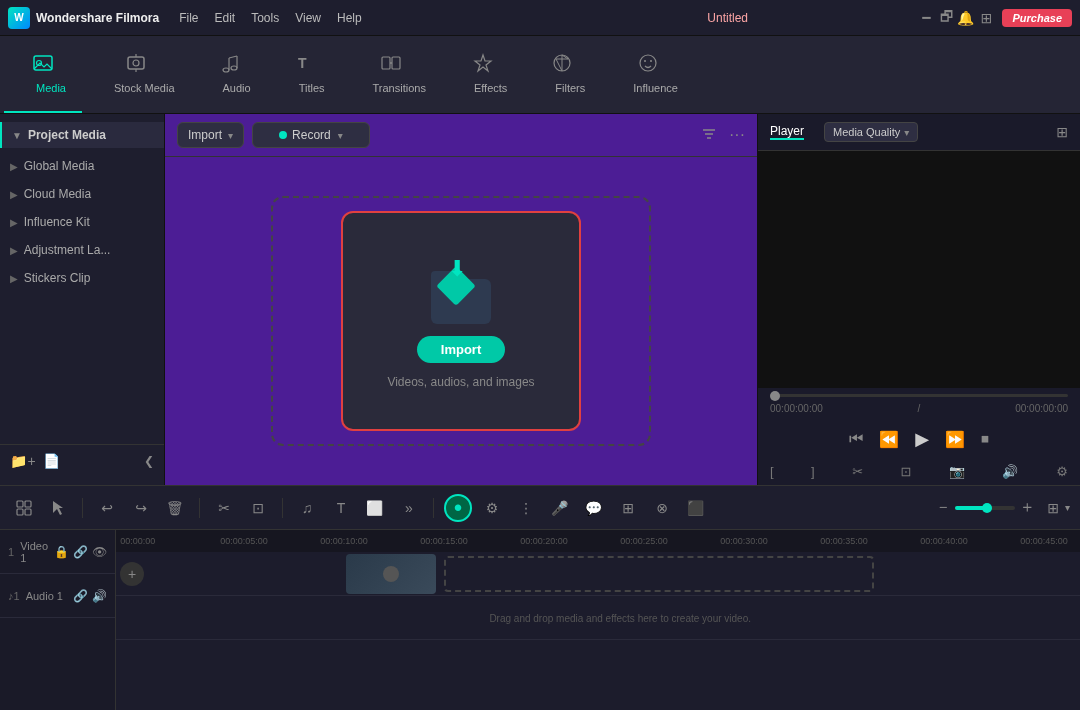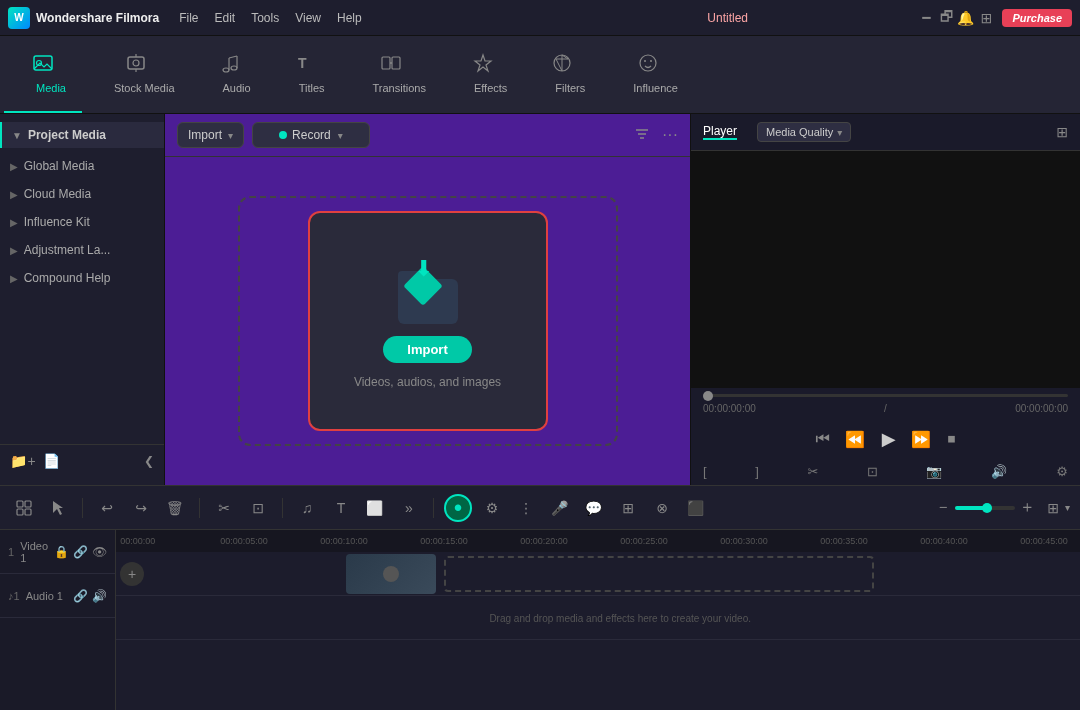--- a/index.html
+++ b/index.html
@@ -51,21 +51,21 @@
     #dropzone { flex: 1; display: flex; align-items: center; justify-content: center; padding: 20px; }
     .dashed-area { border: 2px dashed #444; border-radius: 12px; width: 380px; height: 250px; display: flex; align-items: center; justify-content: center; }
     .import-box { border: 2px solid #e04040; border-radius: 12px; width: 240px; height: 220px; display: flex; flex-direction: column; align-items: center; justify-content: center; gap: 12px; background: #2a2a3a; padding: 20px; }
     .import-icon { position: relative; width: 70px; height: 70px; }
     .folder-shape { width: 60px; height: 45px; background: #2e3a50; border-radius: 0 6px 6px 6px; position: absolute; bottom: 0; left: 5px; }
     .folder-shape::before { content: ''; position: absolute; top: -8px; left: 0; width: 25px; height: 10px; background: #2e3a50; border-radius: 4px 4px 0 0; }
     .import-green-btn { background: #00c9a7; color: #fff; border: none; border-radius: 18px; padding: 6px 24px; font-size: 13px; font-weight: 600; cursor: pointer; }
     .import-hint { color: #888; font-size: 12px; text-align: center; }
 
     
-    #player { width: 390px; background: #1a1a2a; border-left: 1px solid #111; display: flex; flex-direction: column; flex-shrink: 0; }
+    #player { width: 323px; background: #1a1a2a; border-left: 1px solid #111; display: flex; flex-direction: column; flex-shrink: 0; }
     #player-header { display: flex; align-items: center; padding: 8px 12px; border-bottom: 1px solid #333; gap: 12px; }
     .player-tab { color: #aaa; font-size: 12px; cursor: pointer; }
     .player-tab.active { color: #fff; border-bottom: 2px solid #00e5c0; }
     .quality-select { display: flex; align-items: center; gap: 4px; background: #2e2e42; border: 1px solid #444; border-radius: 4px; padding: 3px 8px; color: #ccc; font-size: 11px; cursor: pointer; margin-left: 8px; }
     .quality-arrow { font-size: 10px; color: #888; }
     .player-spacer { flex: 1; }
     .player-icon-btn { color: #888; font-size: 14px; cursor: pointer; }
     #player-canvas { flex: 1; background: #111; }
     #player-timeline { padding: 6px 12px; }
     #player-progress { height: 3px; background: #333; border-radius: 2px; margin-bottom: 6px; position: relative; }
@@ -238,21 +238,21 @@
     <div class="sidebar-item">
       <span class="arrow">▶</span>
       <span>Influence Kit</span>
     </div>
     <div class="sidebar-item">
       <span class="arrow">▶</span>
       <span>Adjustment La...</span>
     </div>
     <div class="sidebar-item">
       <span class="arrow">▶</span>
-      <span>Compound Help</span>
+      <span>Stickers Clip</span>
     </div>
     <div class="sidebar-bottom">
       <span class="sidebar-bottom-btn">📁+</span>
       <span class="sidebar-bottom-btn">📄</span>
       <span class="sidebar-collapse">❮</span>
     </div>
   </div>
 
   <div id="content">
     <div id="content-toolbar">

